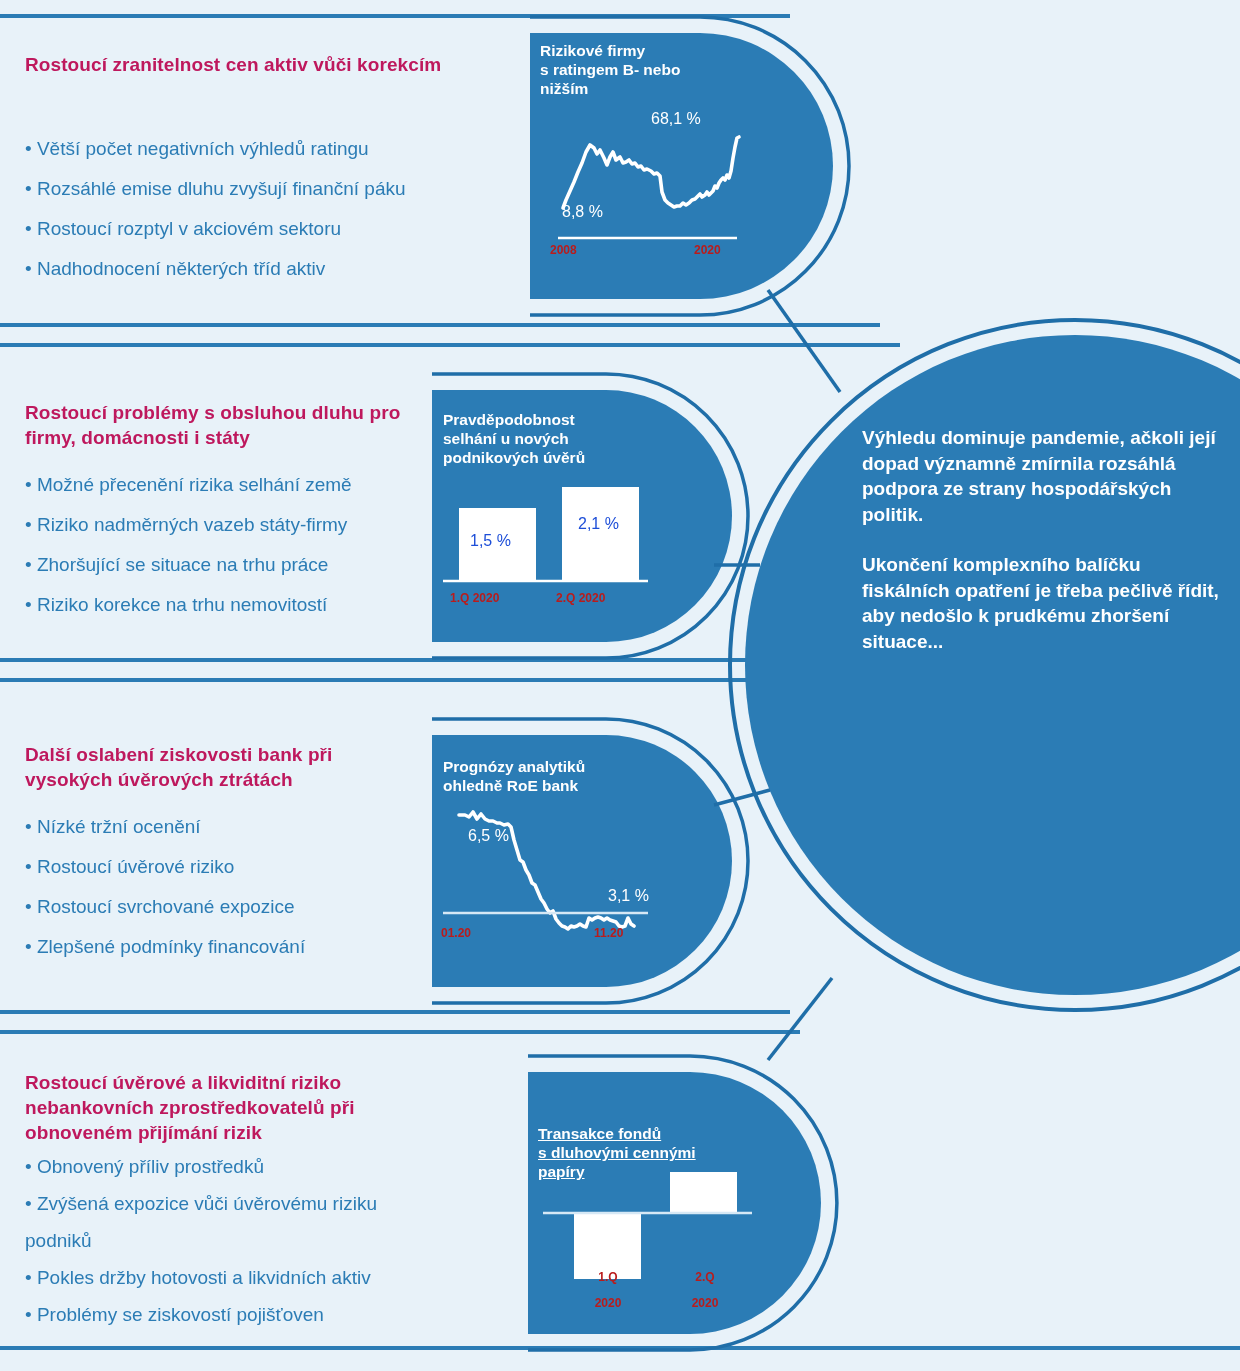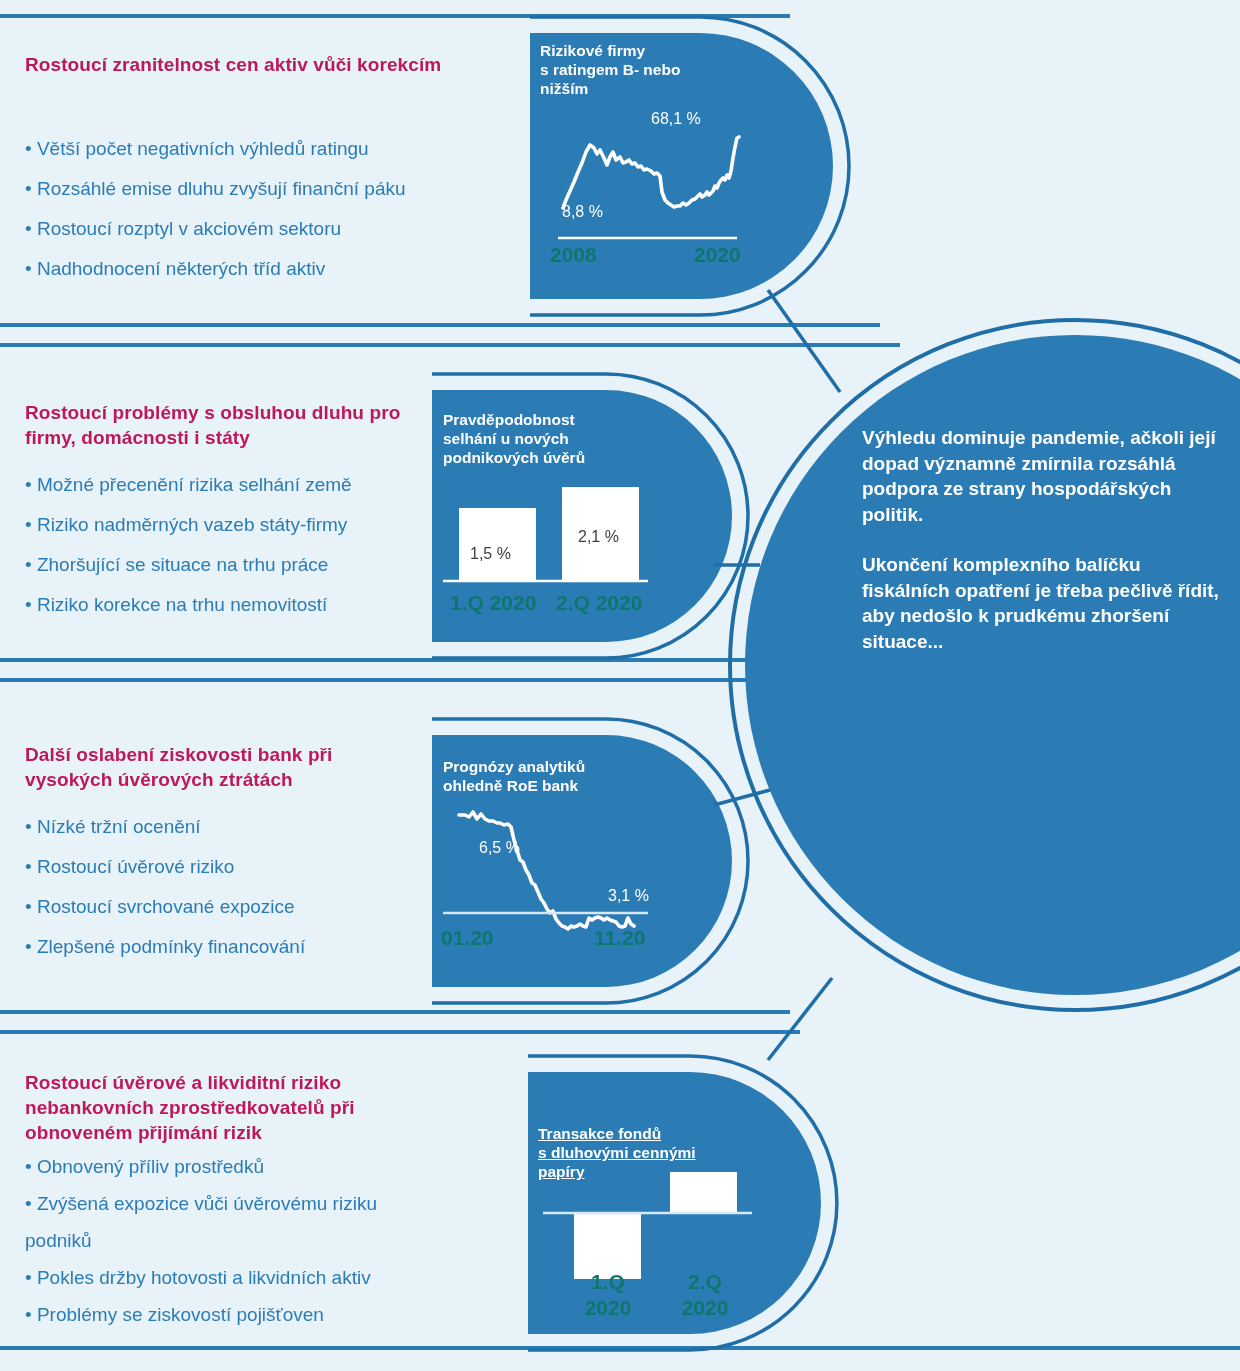--- a/index.html
+++ b/index.html
@@ -20,23 +20,23 @@
   .bullets div{margin-bottom:16px;white-space:nowrap;}
   .bullets.tight div{margin-bottom:13px;}
 
   .bubble-title{
     position:absolute;color:#ffffff;font-weight:bold;font-size:15.5px;
     line-height:19px;text-align:left;
   }
   .chart-lab{
     position:absolute;color:#ffffff;font-size:16px;white-space:nowrap;
   }
-  .chart-lab.dark{color:#404040;margin-top:13px;}
+  .chart-lab.dark{color:#1d4ed8;}
   .axis-lab{
-    position:absolute;color:#0f766e;font-size:21px;font-weight:bold;white-space:nowrap;
+    position:absolute;color:#b91c1c;font-size:12px;font-weight:bold;white-space:nowrap;
   }
 
   .panel-text{
     position:absolute;color:#ffffff;font-weight:bold;font-size:19px;
     line-height:25.5px;width:360px;
   }
   .panel-text p{margin:0 0 25px 0;}
   .panel-text p:last-child{margin-bottom:0;}
 </style>
 </head>
@@ -147,21 +147,21 @@
     <div>• Nízké tržní ocenění</div>
     <div>• Rostoucí úvěrové riziko</div>
     <div>• Rostoucí svrchované expozice</div>
     <div>• Zlepšené podmínky financování</div>
   </div>
 
   <div class="bubble-title" style="left:443px;top:757px;width:206px;">
     <div>Prognózy analytiků</div>
     <div>ohledně RoE bank</div>
   </div>
-  <div class="chart-lab" style="left:479px;top:827px;margin-top:12px;">6,5 %</div>
+  <div class="chart-lab" style="left:468px;top:827px;">6,5 %</div>
   <div class="chart-lab" style="left:608px;top:887px;">3,1 %</div>
   <div class="axis-lab" style="left:441px;top:926px;">01.20</div>
   <div class="axis-lab" style="left:594px;top:926px;">11.20</div>
 
   <div class="sec-title" style="left:25px;top:1070px;width:420px;">Rostoucí úvěrové a likviditní riziko nebankovních zprostředkovatelů při obnoveném přijímání rizik</div>
   <div class="bullets tight" style="left:25px;top:1155px;width:470px;">
     <div>• Obnovený příliv prostředků</div>
     <div>• Zvýšená expozice vůči úvěrovému riziku</div>
     <div>podniků</div>
     <div>• Pokles držby hotovosti a likvidních aktiv</div>

